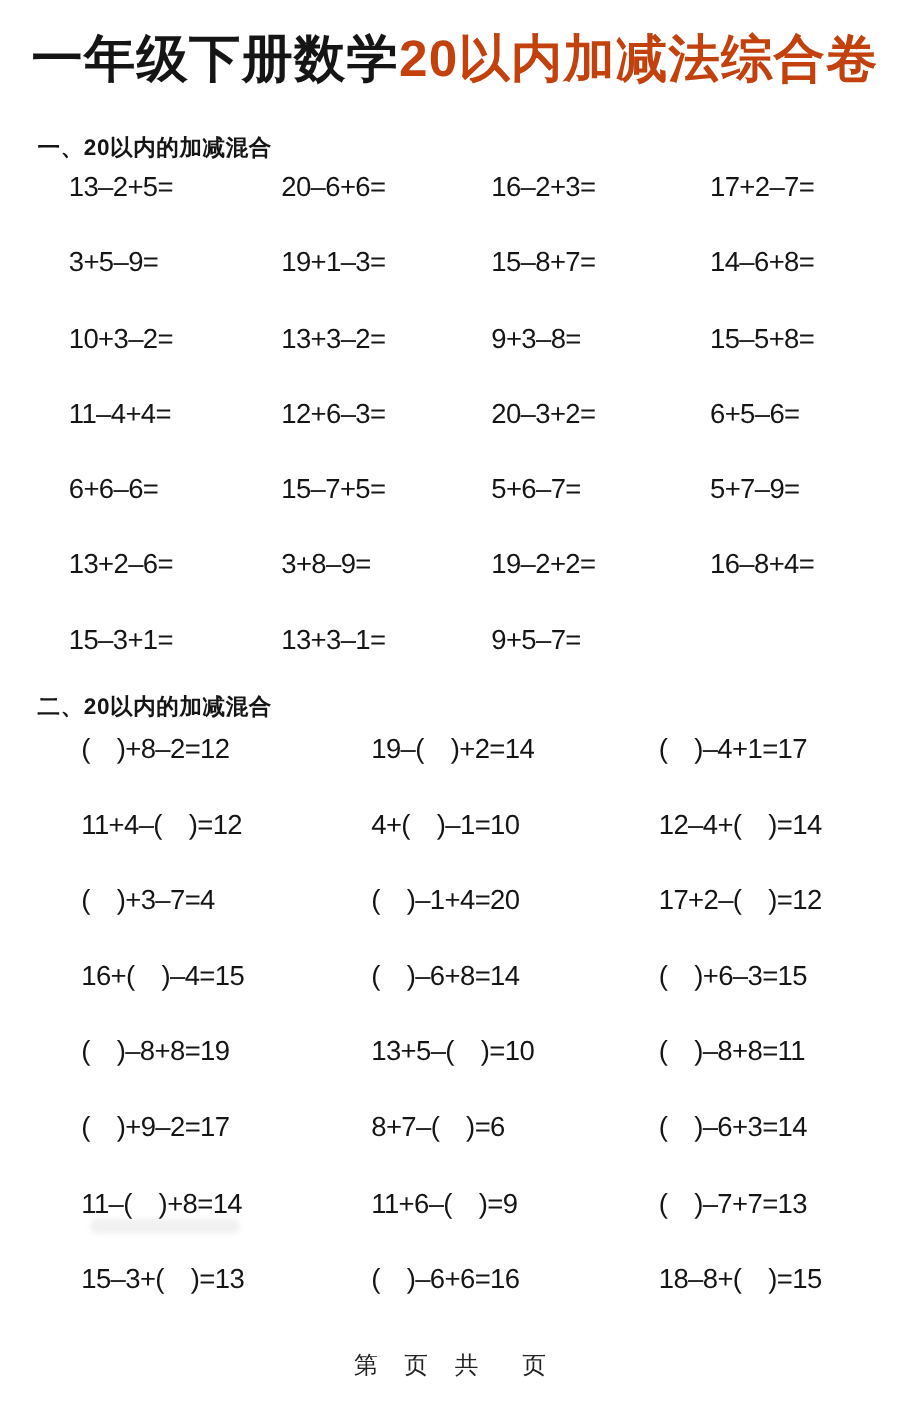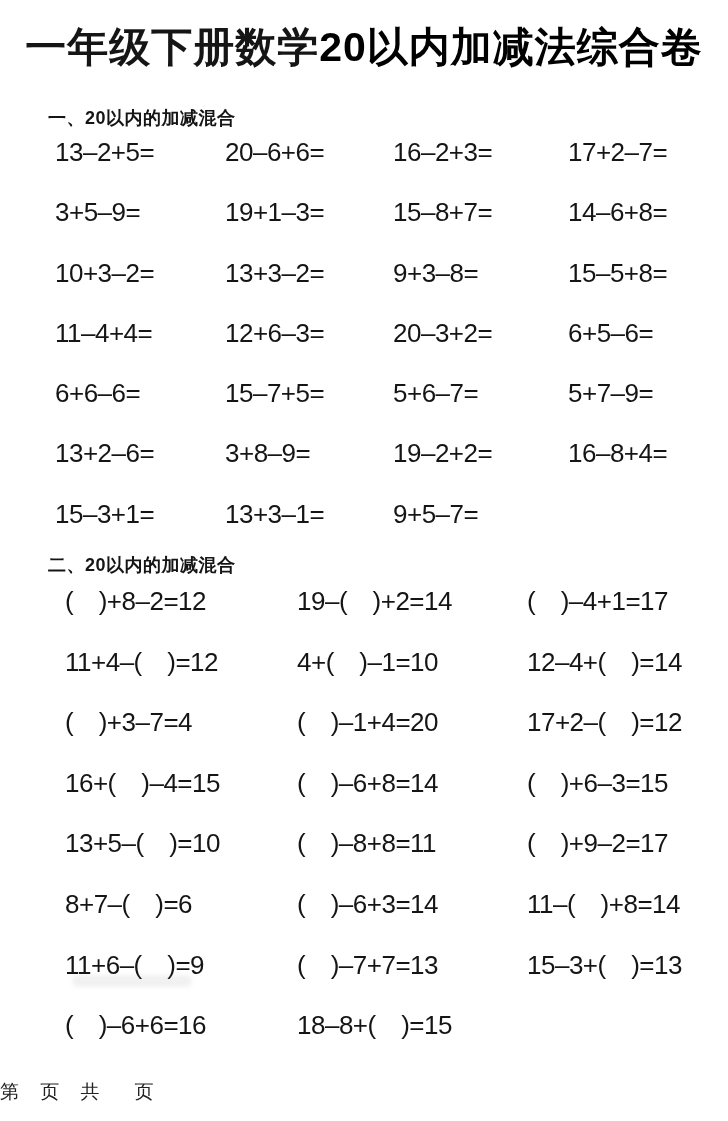--- a/index.html
+++ b/index.html
@@ -22,36 +22,35 @@
     left: 0;
     width: 100%;
     text-align: center;
     font-size: 41px;
     font-weight: 700;
     letter-spacing: 1px;
     line-height: 1.15;
     white-space: nowrap;
   }
   .title .red {
-    color: #000000;
+    color: #c2410c;
   }
   .section-heading {
     position: absolute;
     left: 30px;
     font-size: 18px;
     font-weight: 700;
     letter-spacing: 0.5px;
-    margin-left: 18px;
   }
   .heading-1 { top: 106px; }
   .heading-2 { top: 553px; }
   .eq-grid {
     position: absolute;
     display: grid;
-    font-size: 26px;
+    font-size: 22px;
     letter-spacing: -0.5px;
     line-height: 1;
   }
   .grid-1 {
     top: 139px;
     left: 55px;
     grid-template-columns: 170px 168px 175px auto;
     grid-auto-rows: 60.3px;
   }
   .grid-2 {
@@ -62,21 +61,21 @@
   }
   .eq {
     white-space: pre;
     align-self: start;
   }
   .footer {
     position: absolute;
     top: 1079px;
     left: 0;
     width: 100%;
-    text-align: left;
+    text-align: center;
     font-size: 19px;
     letter-spacing: 8px;
     color: #222;
   }
   .smudge {
     position: absolute;
     top: 975px;
     left: 72px;
     width: 120px;
     height: 12px;
@@ -134,20 +133,21 @@
     <span class="eq">(　)–4+1=17</span>
     <span class="eq">11+4–(　)=12</span>
     <span class="eq">4+(　)–1=10</span>
     <span class="eq">12–4+(　)=14</span>
     <span class="eq">(　)+3–7=4</span>
     <span class="eq">(　)–1+4=20</span>
     <span class="eq">17+2–(　)=12</span>
     <span class="eq">16+(　)–4=15</span>
     <span class="eq">(　)–6+8=14</span>
     <span class="eq">(　)+6–3=15</span>
+    <span class="eq">(　)–8+8=19</span>
     <span class="eq">13+5–(　)=10</span>
     <span class="eq">(　)–8+8=11</span>
     <span class="eq">(　)+9–2=17</span>
     <span class="eq">8+7–(　)=6</span>
     <span class="eq">(　)–6+3=14</span>
     <span class="eq">11–(　)+8=14</span>
     <span class="eq">11+6–(　)=9</span>
     <span class="eq">(　)–7+7=13</span>
     <span class="eq">15–3+(　)=13</span>
     <span class="eq">(　)–6+6=16</span>

